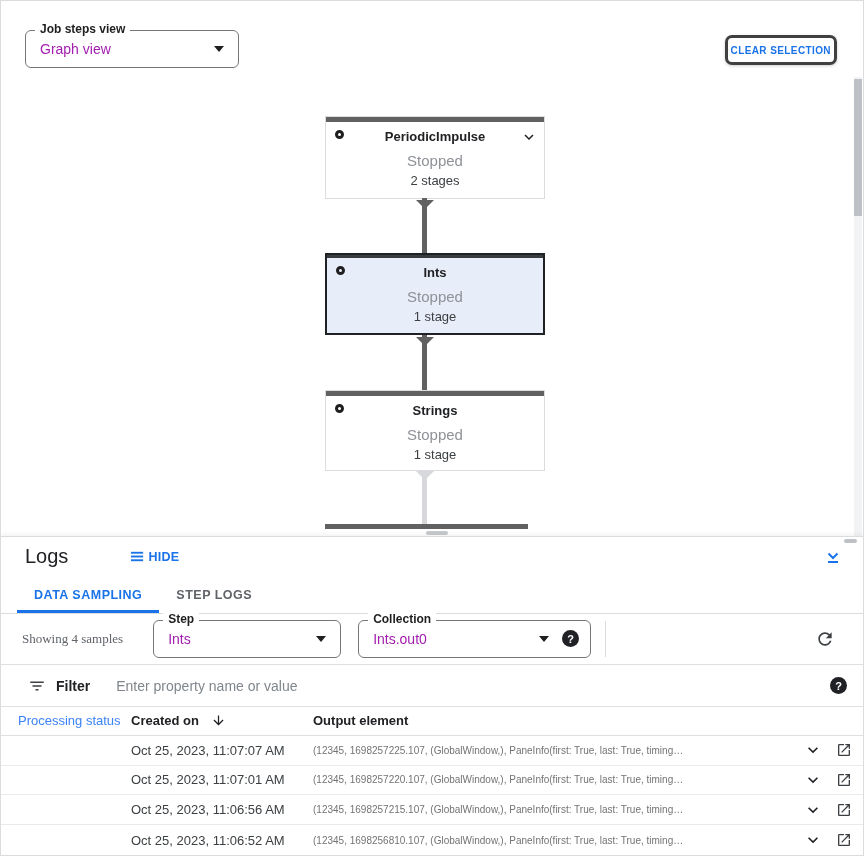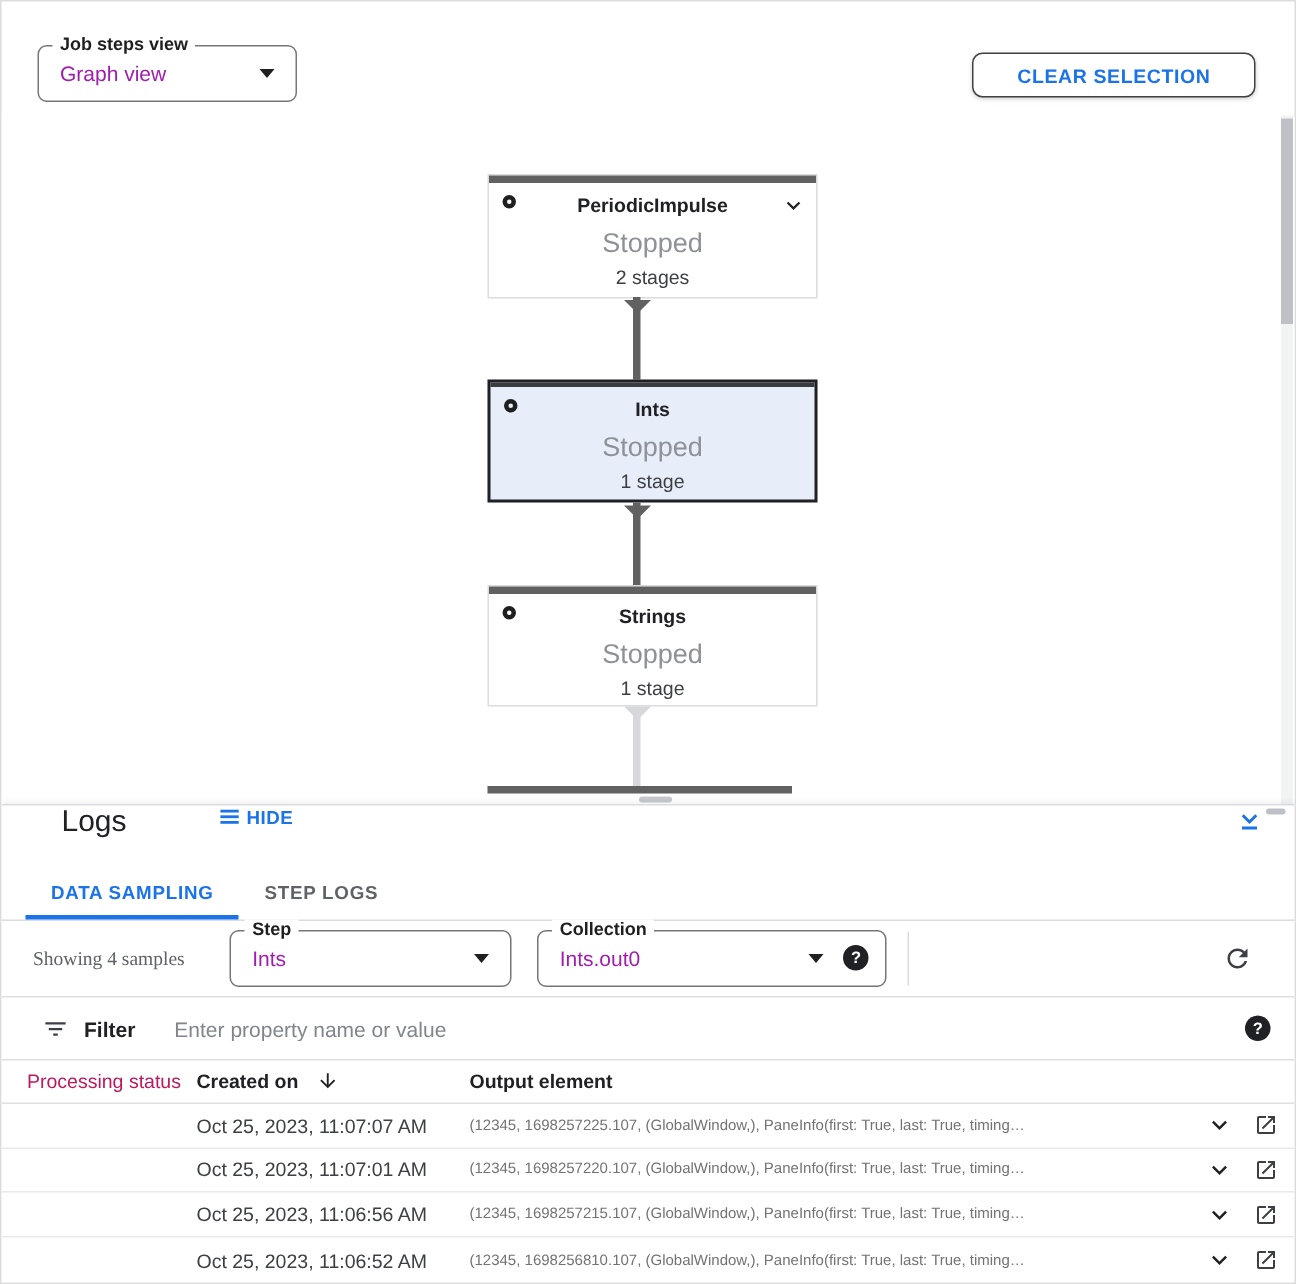--- a/index.html
+++ b/index.html
@@ -19,47 +19,47 @@
     position:absolute; top:-8px; left:9px; background:#fff; padding:0 5px;
     font-size:12px; font-weight:700; color:#1f1f1f; line-height:12px; white-space:nowrap;
   }
   .mselect .mvalue { font-size:14px; color:#a21caf; flex:1; white-space:nowrap; }
   .tri-down {
     width:0; height:0; border-left:5px solid transparent;
     border-right:5px solid transparent; border-top:6px solid #1f1f1f;
   }
 
   
-  .job-steps-select { position:absolute; left:24px; top:29px; width:173px; }
+  .job-steps-select { position:absolute; left:24px; top:29px; width:214px; }
   .clear-btn {
-    position:absolute; top:34px; right:26px; height:30px; padding:0 29px;
-    background:#fff; border:1px solid #404040; border-radius:7px;
+    position:absolute; top:34px; right:26px; height:30px; padding:0 3px;
+    background:#fff; border:3px solid #404040; border-radius:7px;
     box-shadow:0 1px 3px rgba(60,64,67,.25);
-    color:#1a73e8; font-family:inherit; font-size:13px; font-weight:600; letter-spacing:.4px;
+    color:#1a73e8; font-family:inherit; font-size:10px; font-weight:600; letter-spacing:.4px;
     cursor:pointer;
   }
 
   
   .graph { position:absolute; left:0; top:76px; right:0; height:459px; background:#fff; }
   .node {
     position:absolute; left:324px; width:220px; background:#fff;
     border:1px solid #dadce0; text-align:center;
   }
   .node-topbar { height:5px; background:#616161; }
   .node-titlerow { position:relative; height:20px; margin-top:6px; }
   .node-icon {
     position:absolute; left:9px; top:2px; width:9px; height:9px;
     border:3px solid #1f1f1f; border-radius:5px;
   }
   .node-title {
     position:absolute; left:0; right:0; top:1px;
     font-size:13px; font-weight:700; color:#202124;
   }
   .node-chevron { position:absolute; right:6px; top:0px; }
-  .node-status { font-size:18px; color:#8e9297; margin-top:4px; }
+  .node-status { font-size:15px; color:#8e9297; margin-top:4px; }
   .node-stages { font-size:13px; color:#3c4043; margin-top:4px; }
   .node.selected { background:#e8eef9; border:2px solid #202124; }
   .node.selected .node-topbar { height:3px; background:#3a3d40; }
 
   .edge-line { position:absolute; left:421px; width:5px; background:#616161; }
   .edge-arrow {
     position:absolute; left:415px; width:0; height:0;
     border-left:9px solid transparent; border-right:9px solid transparent;
     border-top:9px solid #616161;
   }
@@ -72,21 +72,21 @@
   .vscroll-track { position:absolute; right:1px; top:0; width:8px; height:459px; background:#f1f3f4; }
   .vscroll-thumb { position:absolute; right:1px; top:2px; width:8px; height:137px; background:#bdc1c6; }
   .hscroll-dash { position:absolute; left:843px; top:538px; width:13px; height:4px; background:#bdc1c6; border-radius:2px; z-index:5; }
 
   
   .logs-panel {
     position:absolute; left:0; right:0; top:535px; bottom:0; background:#fff;
     border-top:1px solid #dadce0; box-shadow:0 -2px 4px rgba(0,0,0,.05);
     display:flex; flex-direction:column;
   }
-  .logs-header { height:40px; display:flex; align-items:flex-start; padding:0 20px 0 40px; }
+  .logs-header { height:40px; display:flex; align-items:center; padding:0 20px 0 24px; }
   .logs-title { font-size:20px; color:#202124; }
   .hide-btn {
     margin-left:62px; display:flex; align-items:center; gap:3px;
     background:none; border:none; cursor:pointer; font-family:inherit;
     color:#1a73e8; font-size:12.5px; font-weight:700; letter-spacing:.3px;
   }
   .spacer { flex:1; }
   .collapse-btn { background:none; border:none; cursor:pointer; display:flex; padding:2px; }
 
   .tab-bar { height:37px; display:flex; align-items:stretch; border-bottom:1px solid #dadce0; padding-left:16px; }
@@ -117,21 +117,21 @@
     font-size:14px; color:#202124; background:transparent;
   }
   .filter-input::placeholder { color:#80868b; }
   .filter-row .help-circle { margin-left:12px; }
 
   .table-header { height:29px; display:flex; align-items:center; border-bottom:1px solid #e0e0e0; }
   .col-status { width:130px; padding-left:17px; flex:none; }
   .col-created { width:182px; flex:none; display:flex; align-items:flex-start; }
   .col-output { flex:1; min-width:0; }
   .th { font-size:13px; }
-  .th.gray { color:#be185d; }
+  .th.gray { color:#3b82f6; }
   .th.dark { color:#202124; font-weight:600; }
   .sort-icon { margin-left:12px; display:flex; }
 
   .trow { height:30px; display:flex; align-items:center; border-bottom:1px solid #e8eaed; }
   .trow:last-child { border-bottom:none; }
   .status-dot { width:9px; height:9px; border-radius:50%; background:#4d5156; margin-left:5px; }
   .cell-created { font-size:13px; color:#3c4043; white-space:nowrap; }
   .cell-output {
     font-size:10px; color:#737373; white-space:nowrap; overflow:hidden;
     text-overflow:ellipsis; padding-right:8px;

